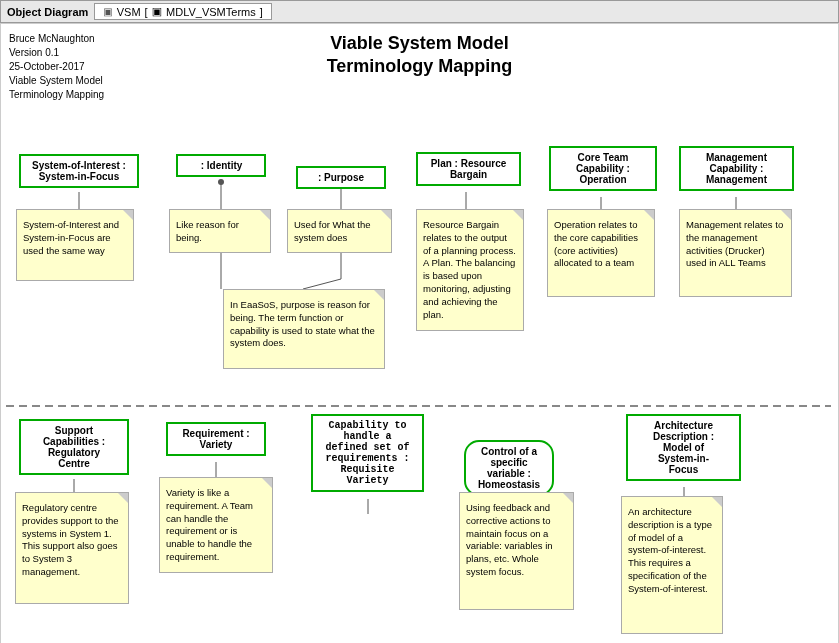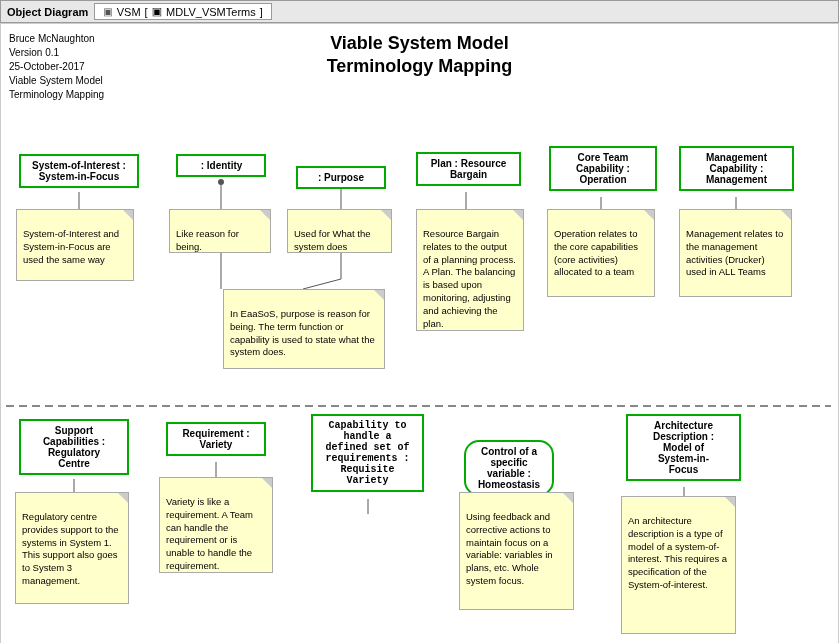--- a/index.html
+++ b/index.html
@@ -80,21 +80,21 @@
       font-size: 10px;
       font-weight: bold;
     }
     .uml-box.green-border { border-color: #00aa00; }
 
     
     .note-box {
       position: absolute;
       background: #ffffcc;
       border: 1px solid #aaa;
-      padding: 18px 6px;
+      padding: 9px 6px;
       font-size: 9.5px;
       line-height: 1.35;
     }
     .note-box::before {
       content: '';
       position: absolute;
       top: 0; right: 0;
       width: 10px; height: 10px;
       background: #ccc;
       clip-path: polygon(0 0, 100% 100%, 100% 0);
@@ -250,17 +250,17 @@
 
   <div class="note-box" style="left:158px; top:453px; width:114px; height:96px;">
     <span>Variety is like a requirement.  A Team can handle the requirement or is unable to handle the requirement.</span>
   </div>
 
 
   <div class="note-box" style="left:458px; top:468px; width:115px; height:118px;">
     <span>Using feedback and corrective actions to maintain focus on a variable:  variables in plans, etc.  Whole system focus.</span>
   </div>
 
-  <div class="note-box" style="left:620px; top:472px; width:115px; height:138px;">
+  <div class="note-box" style="left:620px; top:472px; width:102px; height:138px;">
     <span>An architecture description is a type of model of a system-of-interest.  This requires a specification of the System-of-interest.</span>
   </div>
 
 </div>
 
 </body></html>

